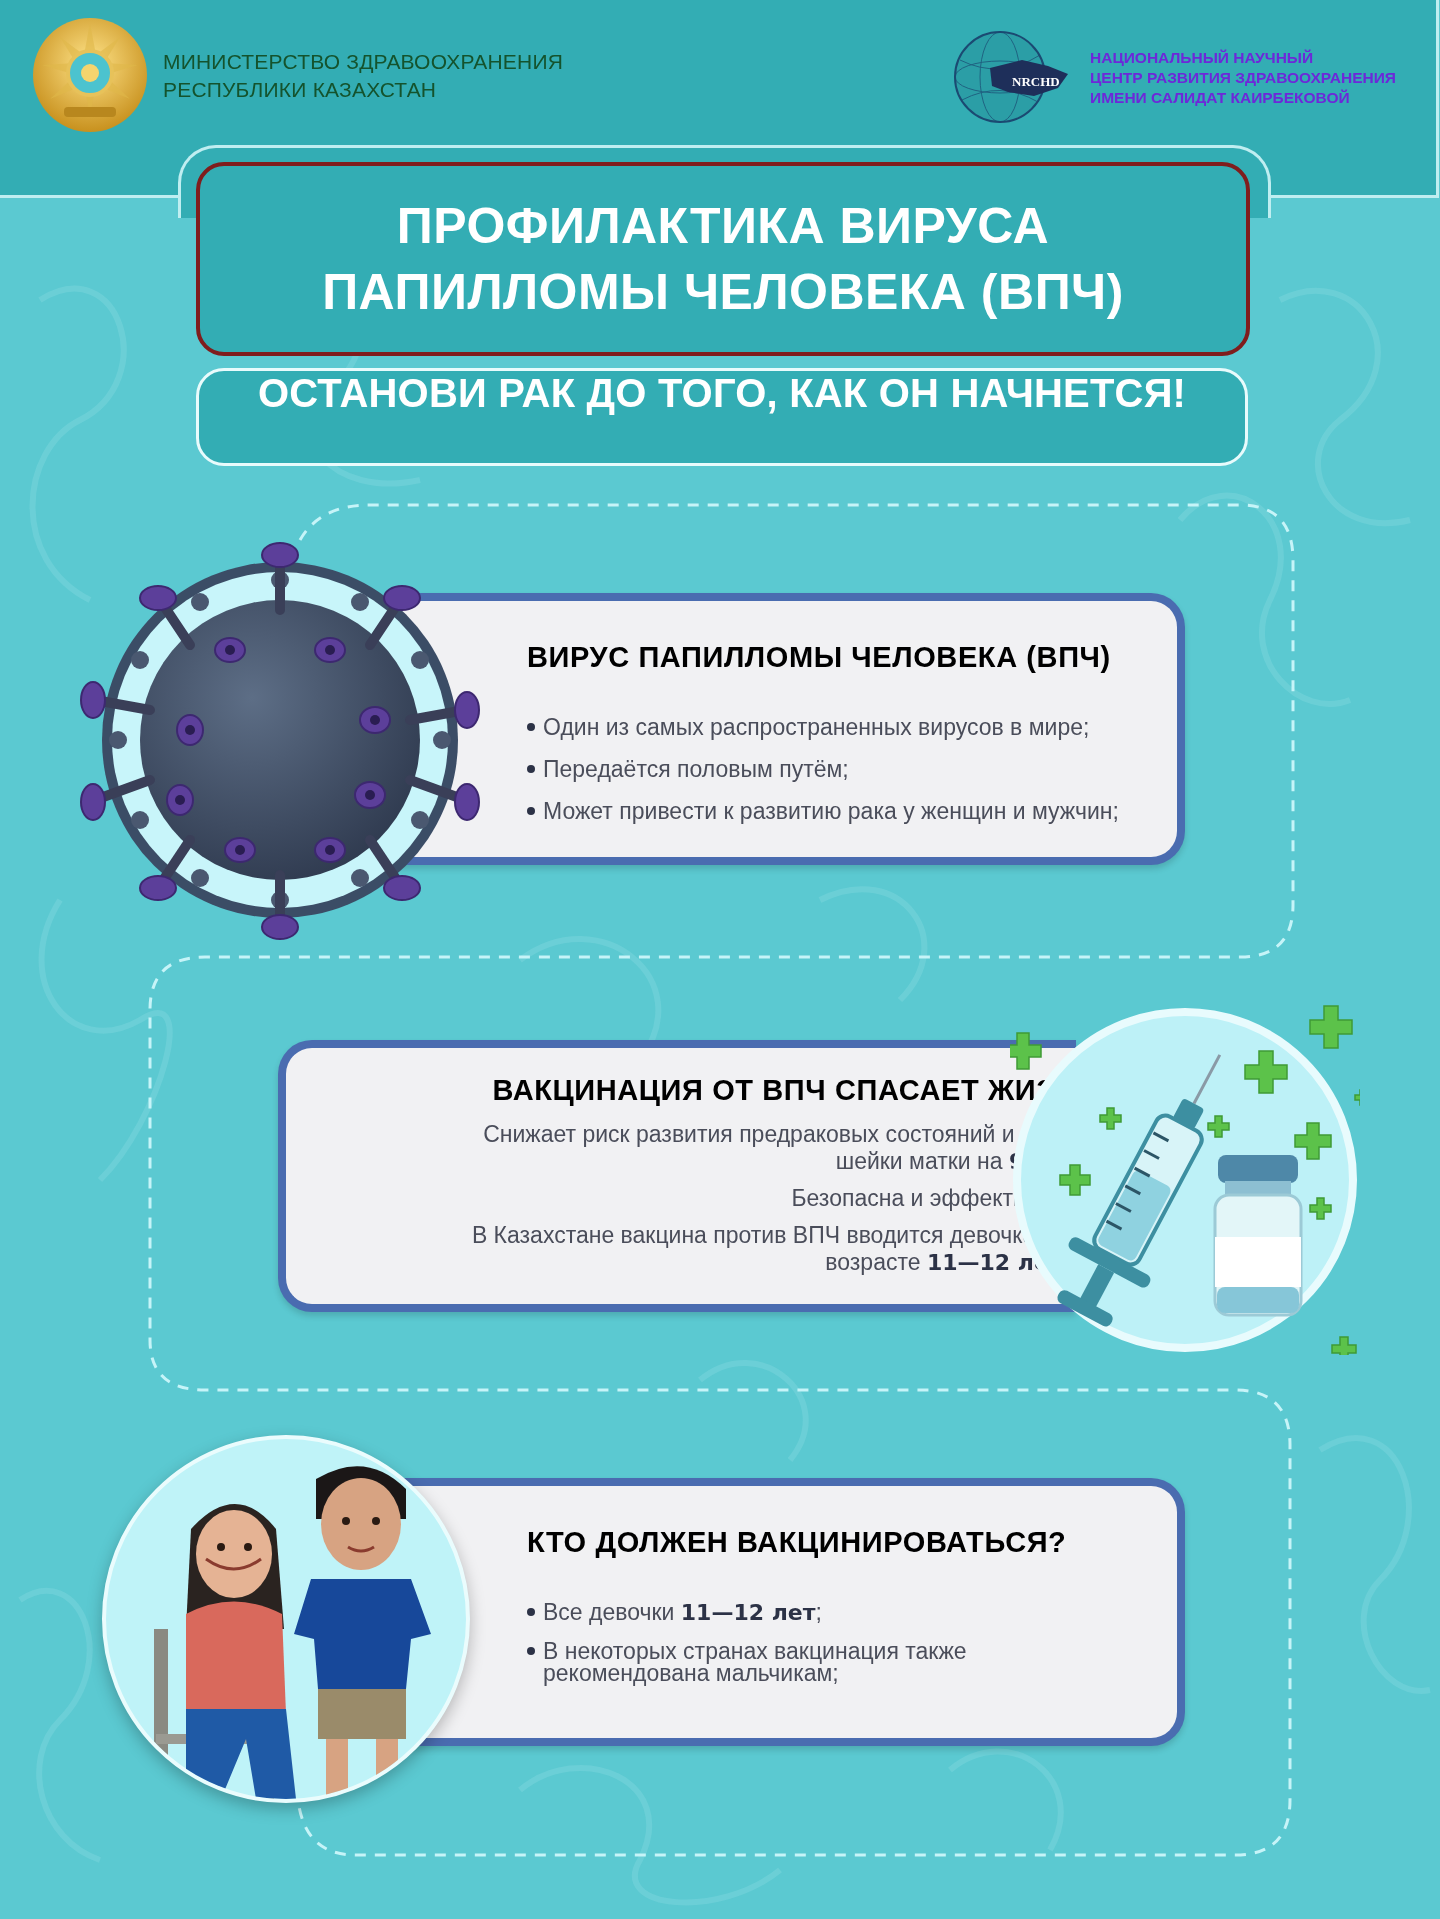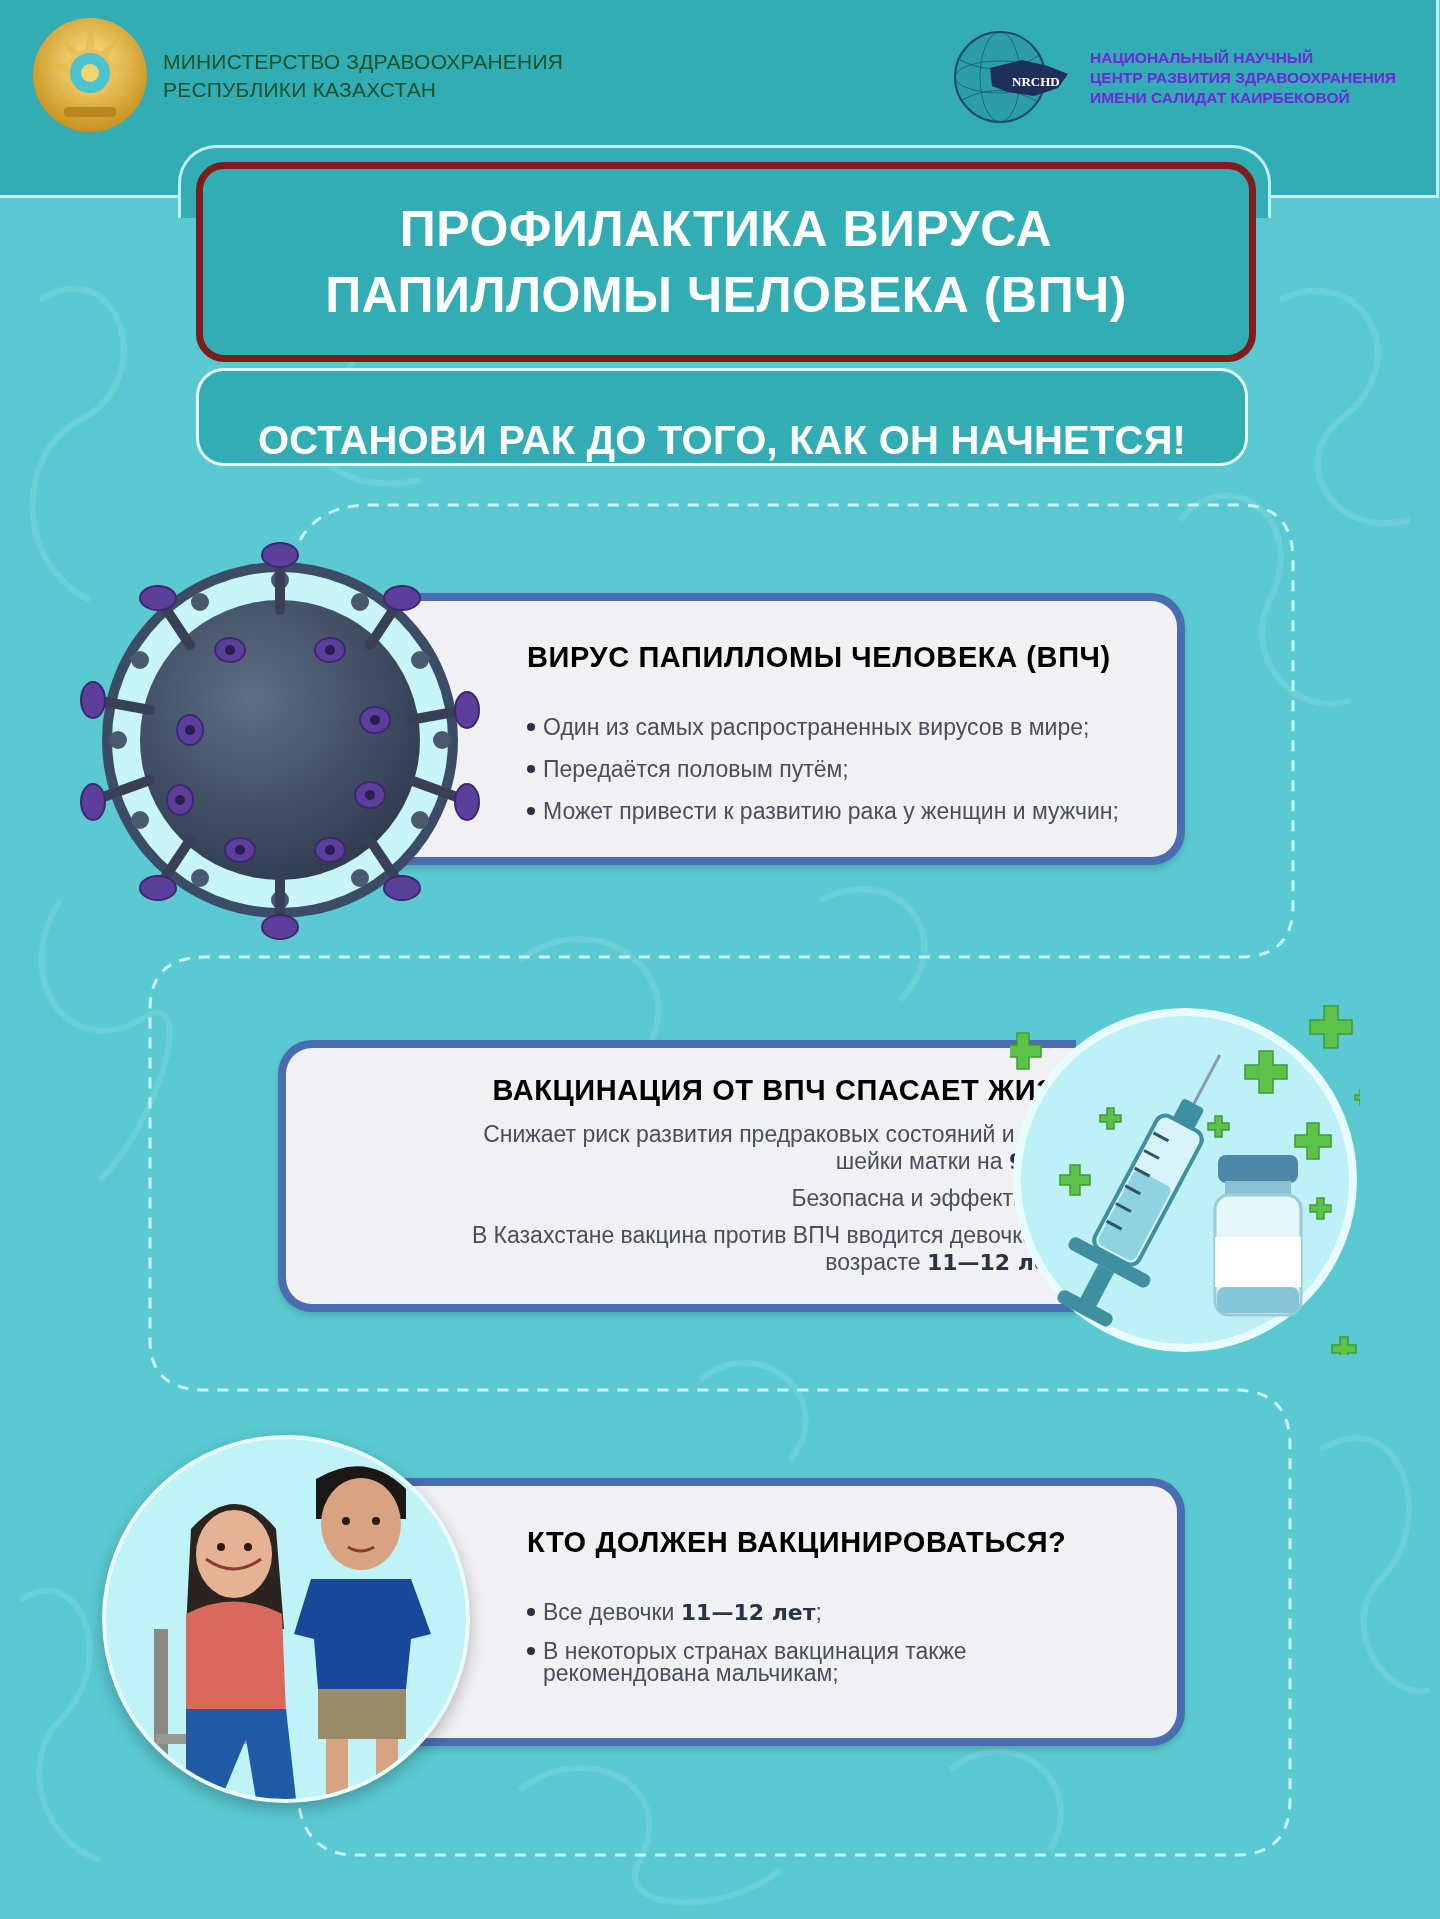--- a/index.html
+++ b/index.html
@@ -10,25 +10,25 @@
           border-right:3px solid #bfeef1;border-bottom:3px solid #bfeef1;z-index:1;}
   .header-tab{position:absolute;left:178px;top:145px;width:1087px;height:70px;background:#33adb4;
           border:3px solid #bfeef1;border-bottom:none;border-radius:38px 38px 0 0;z-index:2;}
   .emblem{position:absolute;left:30px;top:15px;width:120px;height:120px;z-index:3;}
   .ministry{position:absolute;left:163px;top:48px;color:#14532d;font-size:21px;line-height:28px;
           font-weight:normal;letter-spacing:0.2px;z-index:3;}
   .nrchd-logo{position:absolute;left:950px;top:30px;width:125px;height:95px;z-index:3;}
   .nrchd-text{position:absolute;left:1090px;top:48px;color:#6d28d9;font-size:15.5px;line-height:20px;
           font-weight:bold;z-index:3;}
   .title-box{position:absolute;left:196px;top:162px;width:1046px;height:186px;background:#33adb4;
-          border:7px solid #7f1d1d;border-radius:28px;z-index:4;display:flex;flex-direction:column;
+          border:4px solid #7f1d1d;border-radius:28px;z-index:4;display:flex;flex-direction:column;
           align-items:center;justify-content:center;}
   .title-line{color:#fff;font-size:50px;font-weight:bold;line-height:66px;letter-spacing:0.5px;}
   .subtitle-box{position:absolute;left:196px;top:368px;width:1046px;height:92px;background:#33adb4;
-          border:3px solid #e8fbfc;border-radius:28px;z-index:4;display:flex;align-items:flex-end;justify-content:center;}
+          border:3px solid #e8fbfc;border-radius:28px;z-index:4;display:flex;align-items:flex-start;justify-content:center;}
   .subtitle{color:#fff;font-size:40px;font-weight:bold;letter-spacing:0.2px;}
   svg.paths{position:absolute;left:0;top:0;z-index:2;}
   .card{position:absolute;background:#f1f1f3;border:8px solid #4a6cb0;border-radius:34px;z-index:5;
         box-shadow:0 4px 6px rgba(0,0,0,0.15);}
   .card h2{margin:0;color:#000000;font-size:29px;font-weight:bold;letter-spacing:0.6px;font-family:"Liberation Sans",sans-serif;}
   .card ul{list-style:none;margin:0;padding:0;}
   .card li{color:#4a4d5a;font-size:23px;line-height:28px;font-family:"Liberation Sans",sans-serif;}
   .card li .b{font-weight:bold;color:#2c3246;font-family:"DejaVu Sans",sans-serif;font-size:22px;}
   .card1{left:392px;top:593px;width:785px;height:256px;border-left:none;border-radius:0 34px 34px 0;}
   .card1 h2{position:absolute;left:135px;top:40px;}

